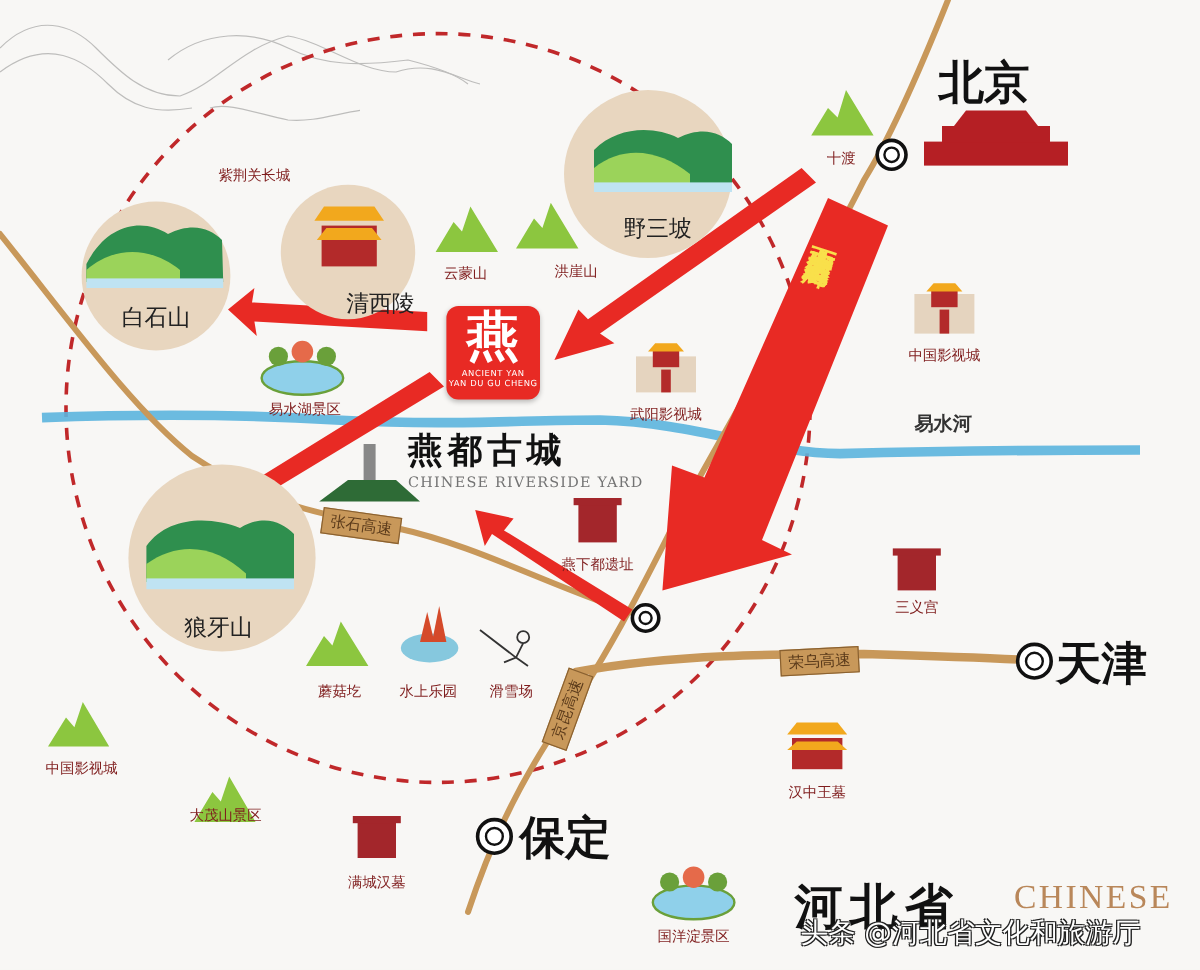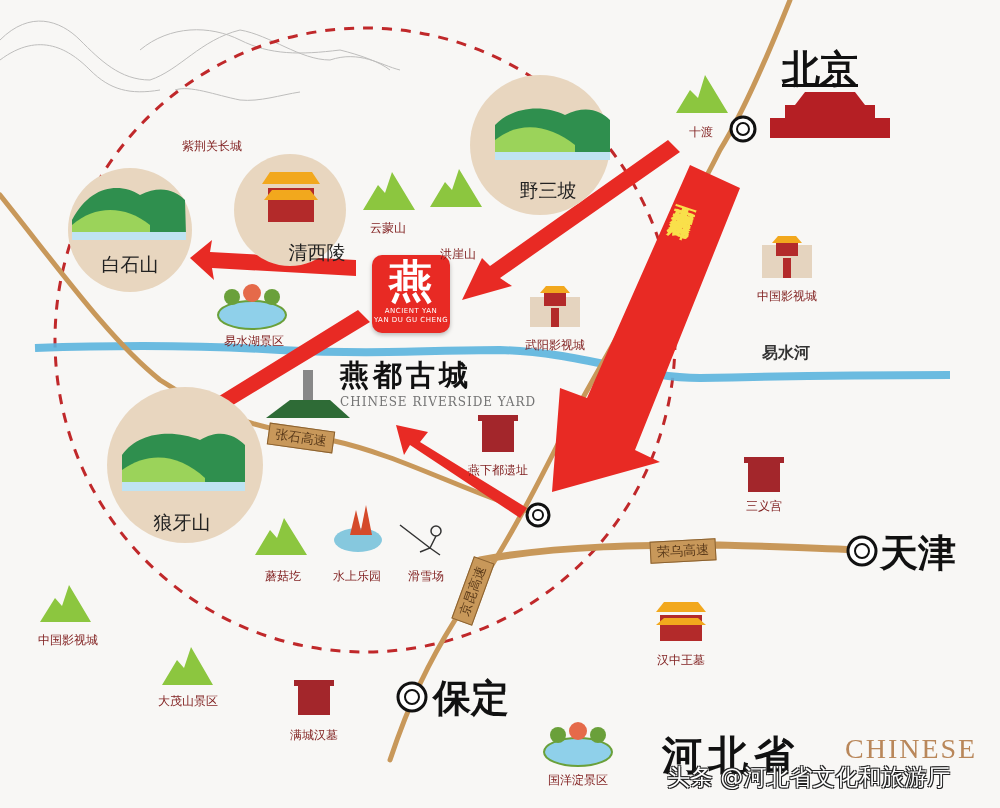--- a/index.html
+++ b/index.html
@@ -172,43 +172,43 @@
   <span class="banner-text" style="left:678px; top:185px; transform:rotate(18deg); transform-origin:top left;">京西南人文度假生态走廊</span>
 
   <div class="logo">
     <span class="logo-glyph">燕</span>
     <span class="logo-sub">ANCIENT YAN</span>
     <span class="logo-sub">YAN DU GU CHENG</span>
   </div>
   <span class="lbl main-title" style="left:340px; top:356px;">燕都古城</span>
   <span class="lbl subtitle" style="left:340px; top:395px;">CHINESE RIVERSIDE YARD</span>
 
-  <span class="lbl city-label" style="left:782px; top:44px;text-decoration:underline;">北京</span>
+  <span class="lbl city-label" style="left:782px; top:44px;">北京</span>
   <span class="lbl city-label" style="left:880px; top:528px;">天津</span>
   <span class="lbl city-label" style="left:433px; top:673px;">保定</span>
 
   <span class="lbl circle-label" style="left:130px; top:252px;text-align:right;">白石山</span>
   <span class="lbl circle-label" style="left:293px; top:240px;margin-left:24px;">清西陵</span>
   <span class="lbl circle-label" style="left:548px; top:178px;">野三坡</span>
   <span class="lbl circle-label" style="left:182px; top:510px;">狼牙山</span>
 
   <span class="lbl poi-label" style="left:212px; top:138px;">紫荆关长城</span>
   <span class="lbl poi-label" style="left:388px; top:220px;">云蒙山</span>
-  <span class="lbl poi-label" style="left:458px; top:218px;margin-top:28px;">洪崖山</span>
+  <span class="lbl poi-label" style="left:480px; top:218px;">洪崖山</span>
   <span class="lbl poi-label" style="left:701px; top:124px;">十渡</span>
   <span class="lbl poi-label" style="left:787px; top:288px;">中国影视城</span>
   <span class="lbl poi-label" style="left:254px; top:333px;">易水湖景区</span>
   <span class="lbl poi-label" style="left:555px; top:337px;">武阳影视城</span>
   <span class="lbl poi-label" style="left:498px; top:462px;">燕下都遗址</span>
   <span class="lbl poi-label" style="left:764px; top:498px;">三义宫</span>
   <span class="lbl poi-label" style="left:283px; top:568px;">蘑菇圪</span>
   <span class="lbl poi-label" style="left:357px; top:568px;">水上乐园</span>
   <span class="lbl poi-label" style="left:426px; top:568px;">滑雪场</span>
   <span class="lbl poi-label" style="left:68px; top:632px;">中国影视城</span>
-  <span class="lbl poi-label" style="left:188px; top:693px;">大茂山景区</span>
+  <span class="lbl poi-label" style="left:188px; top:671px;">大茂山景区</span>
   <span class="lbl poi-label" style="left:314px; top:727px;">满城汉墓</span>
   <span class="lbl poi-label" style="left:681px; top:652px;">汉中王墓</span>
   <span class="lbl poi-label" style="left:578px; top:772px;">国洋淀景区</span>
 
   <span class="lbl river-label" style="left:762px; top:343px;">易水河</span>
 
   <span class="lbl province" style="left:662px; top:728px;">河北省</span>
   <span class="lbl chinese-brand" style="left:845px; top:733px;">CHINESE</span>
   <span class="lbl watermark" style="left:667px; top:762px;">头条 @河北省文化和旅游厅</span>
 </div>

